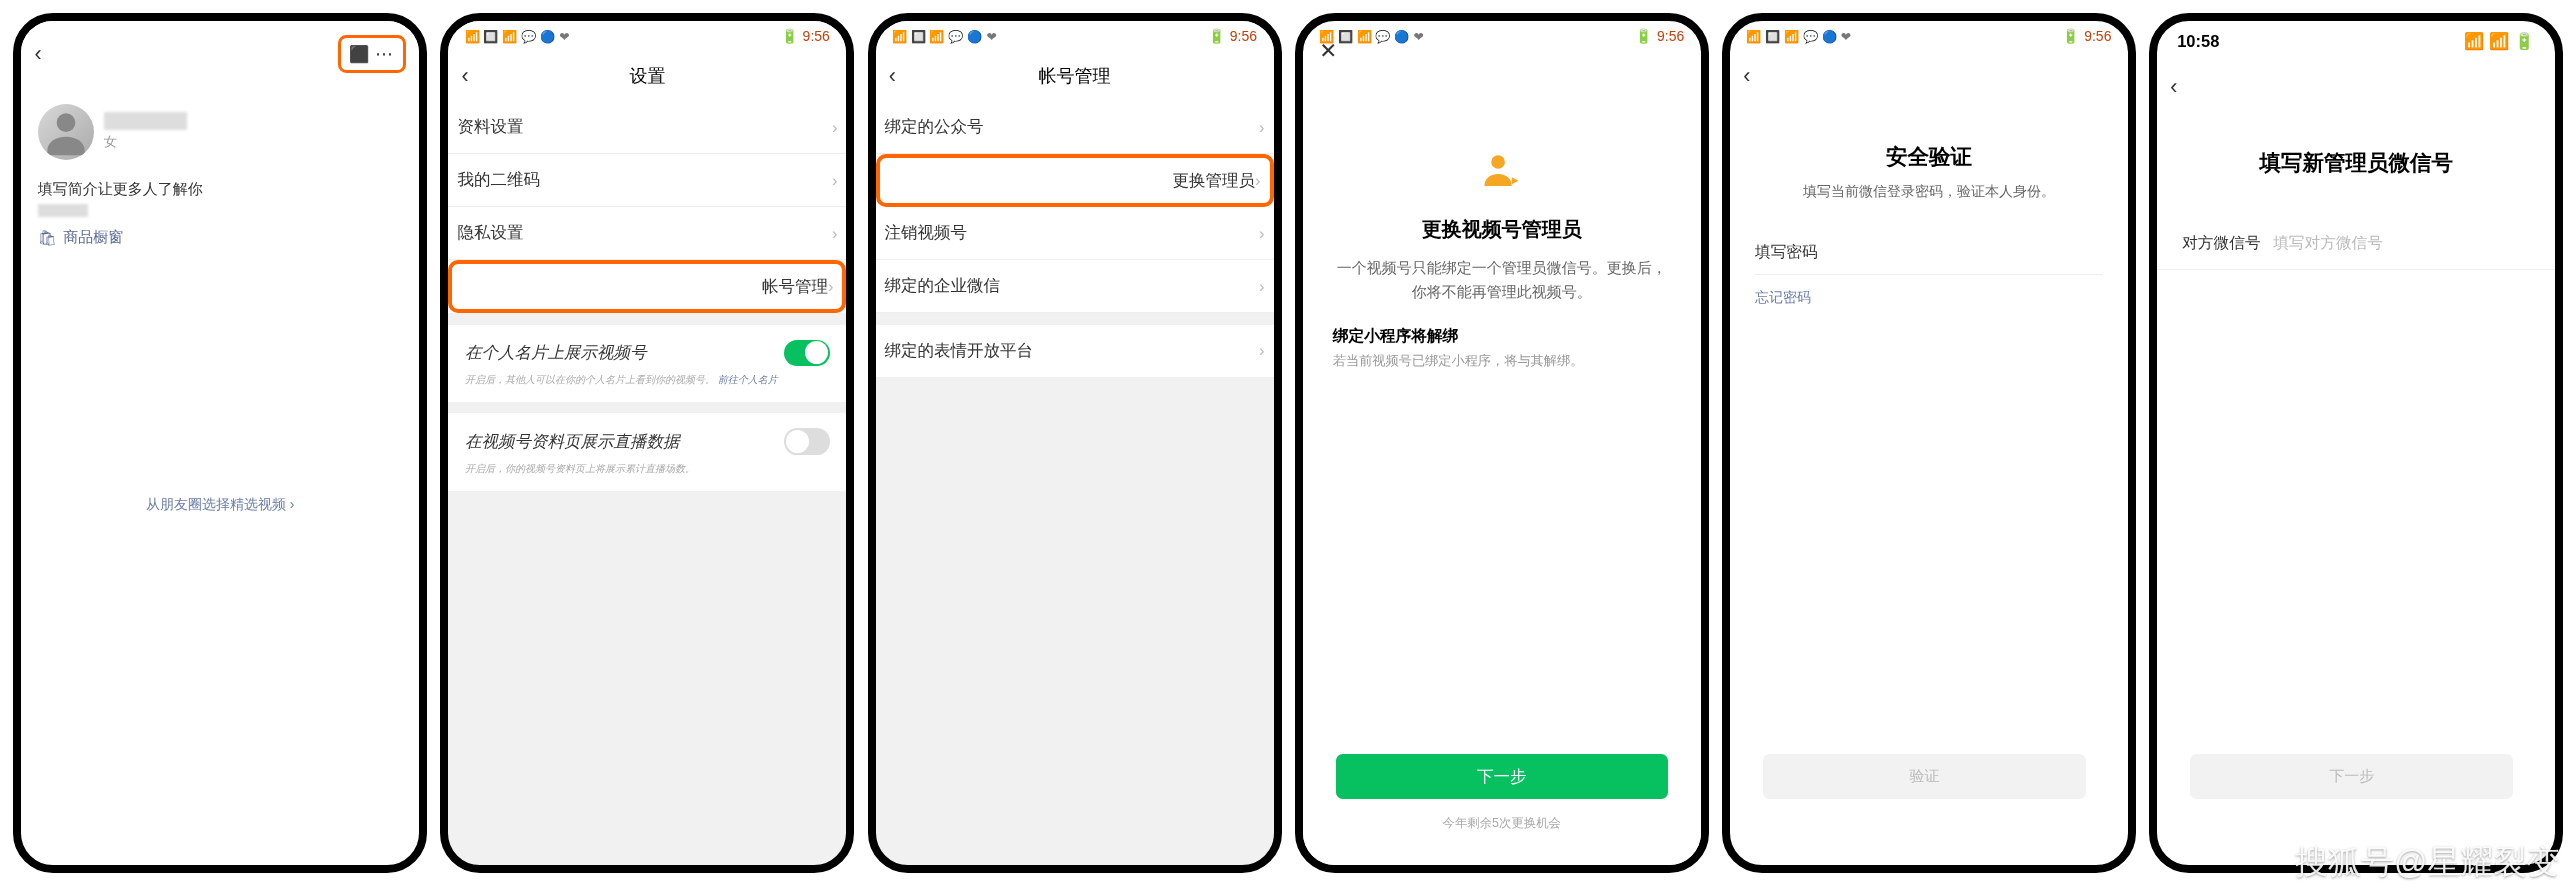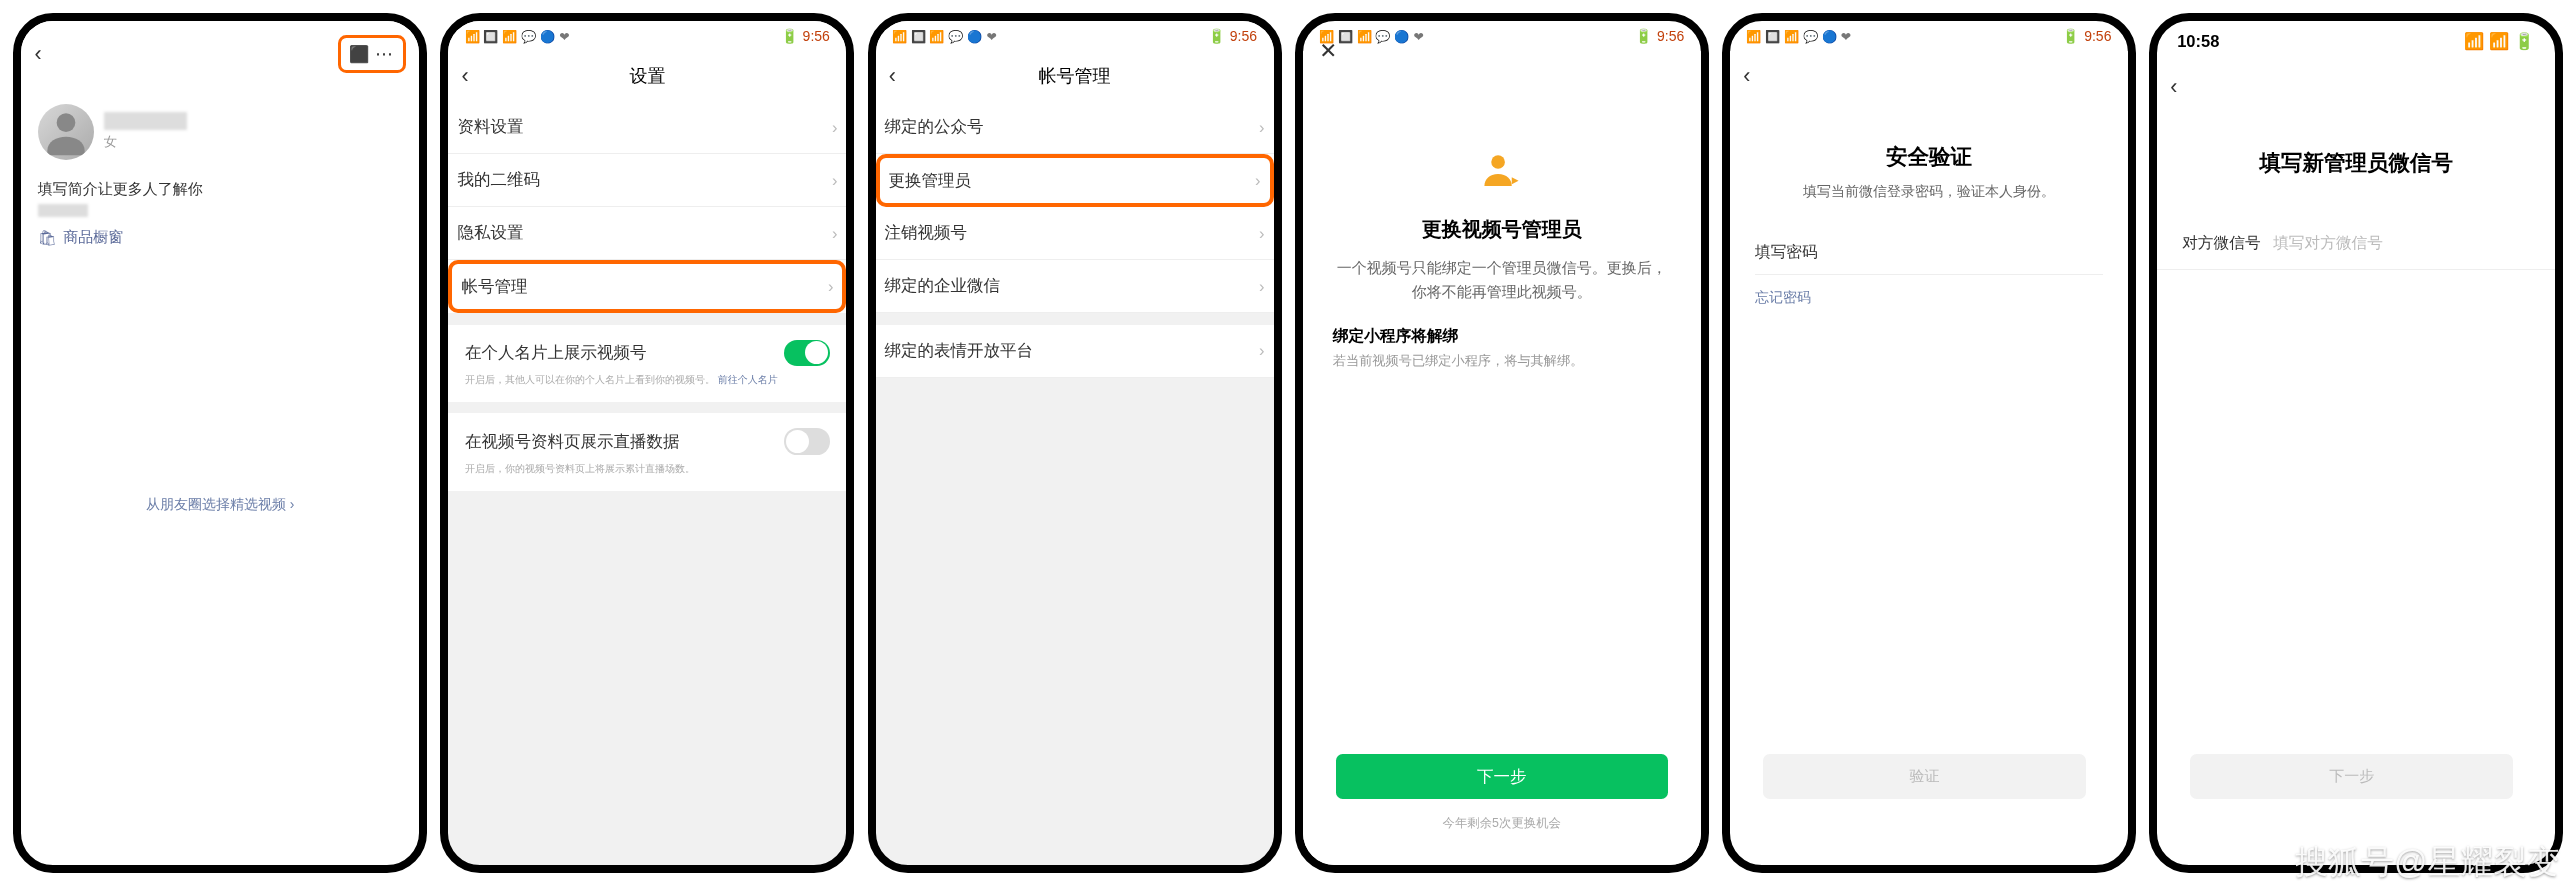--- a/index.html
+++ b/index.html
@@ -39,22 +39,22 @@
 .shop-icon { font-size: 16.5px; color: #333; }
 .dots { font-size: 18px; color: #333; letter-spacing: 1.7px; }
 .list { background: #fff; }
 .list-item {
   height: 53px; display: flex; align-items: center; justify-content: space-between;
   padding: 0 9px; border-bottom: 0.8px solid #eee; cursor: pointer;
 }
 .list-item-label { font-size: 16.5px; color: #333; }
 .chevron { color: #bbb; font-size: 16.5px; }
 .section-gap { height: 11.6px; background: #f1f1f1; }
-.highlight-box { border: 4.1px solid #ff6600; border-radius: 10px; }
-.toggle-section { background: #fff; padding: 15px 16.5px; }
+.highlight-box { border: 4.1px solid #ff6600; border-radius: 10px; justify-content: flex-end; }
+.toggle-section { background: #fff; padding: 15px 16.5px; font-style: italic; }
 .toggle-row { display: flex; justify-content: space-between; align-items: center; }
 .toggle-label { font-size: 16.5px; color: #333; }
 .toggle-desc { font-size: 10px; color: #aaa; margin-top: 6.6px; line-height: 1.4; }
 .toggle-link { color: #6b7ea8; }
 .switch {
   width: 46px; height: 26.5px; border-radius: 13.2px; position: relative;
 }
 .switch.on { background: #07c160; }
 .switch.off { background: #ddd; }
 .switch::after {

